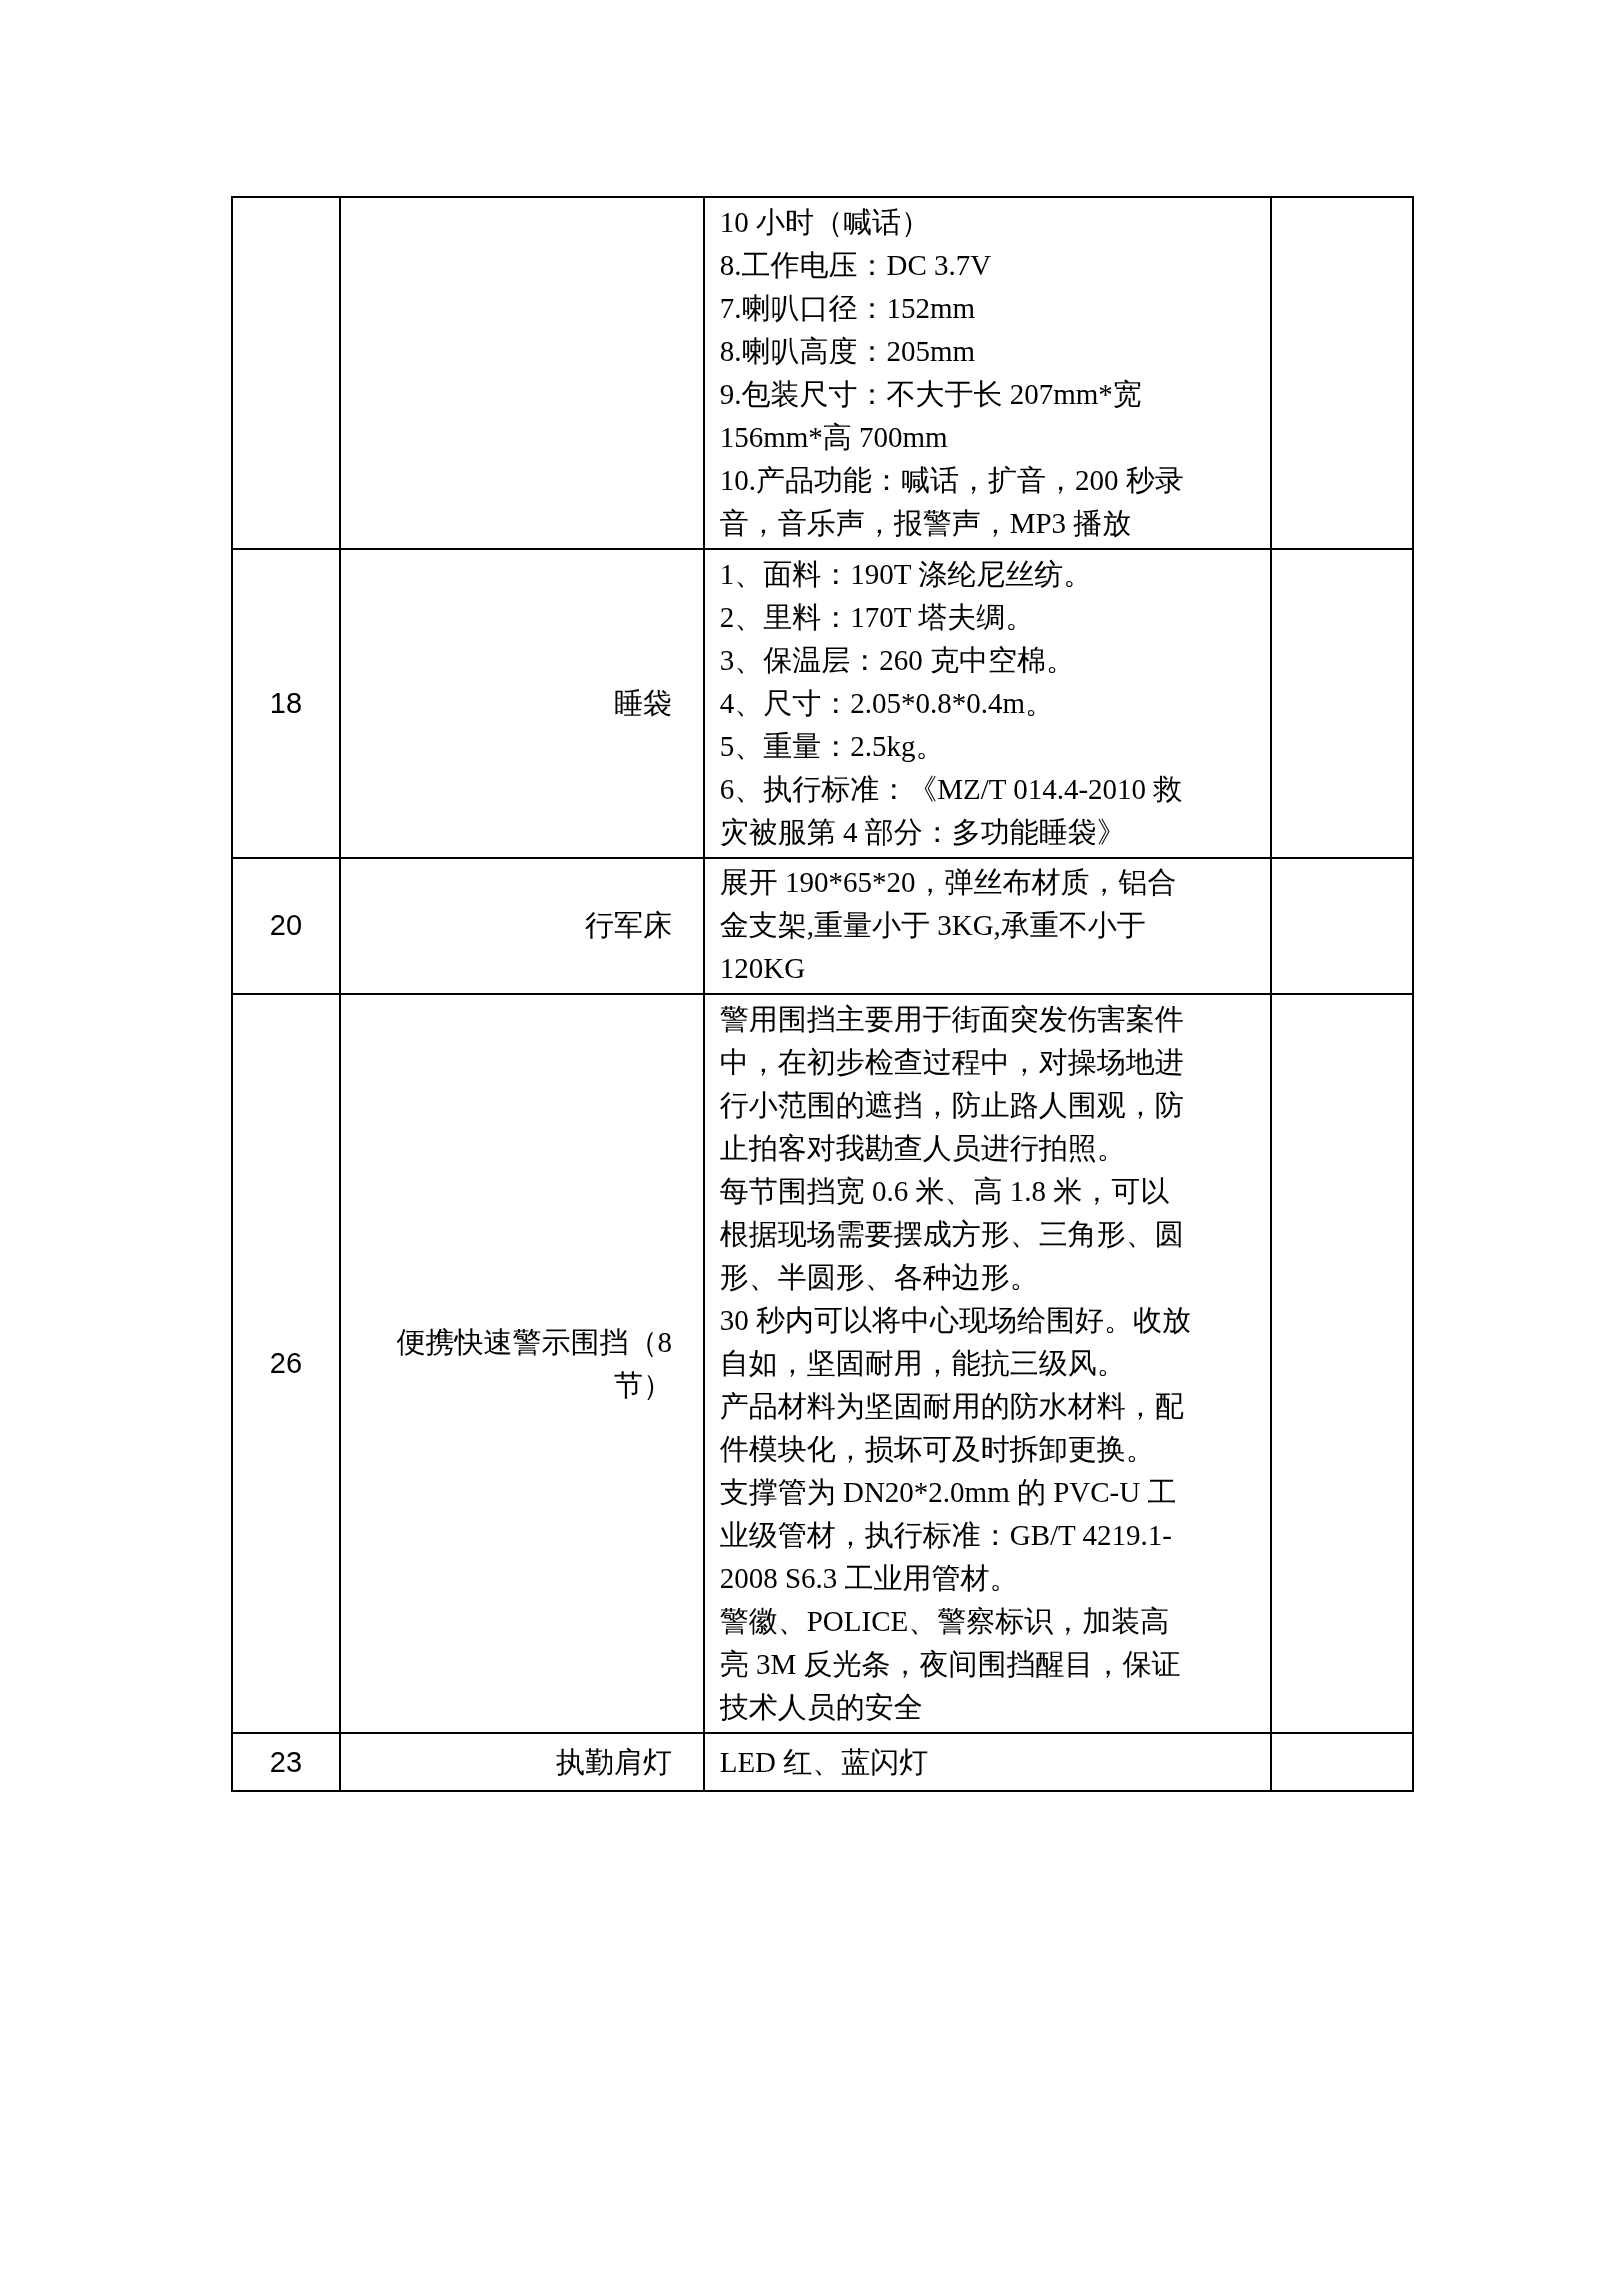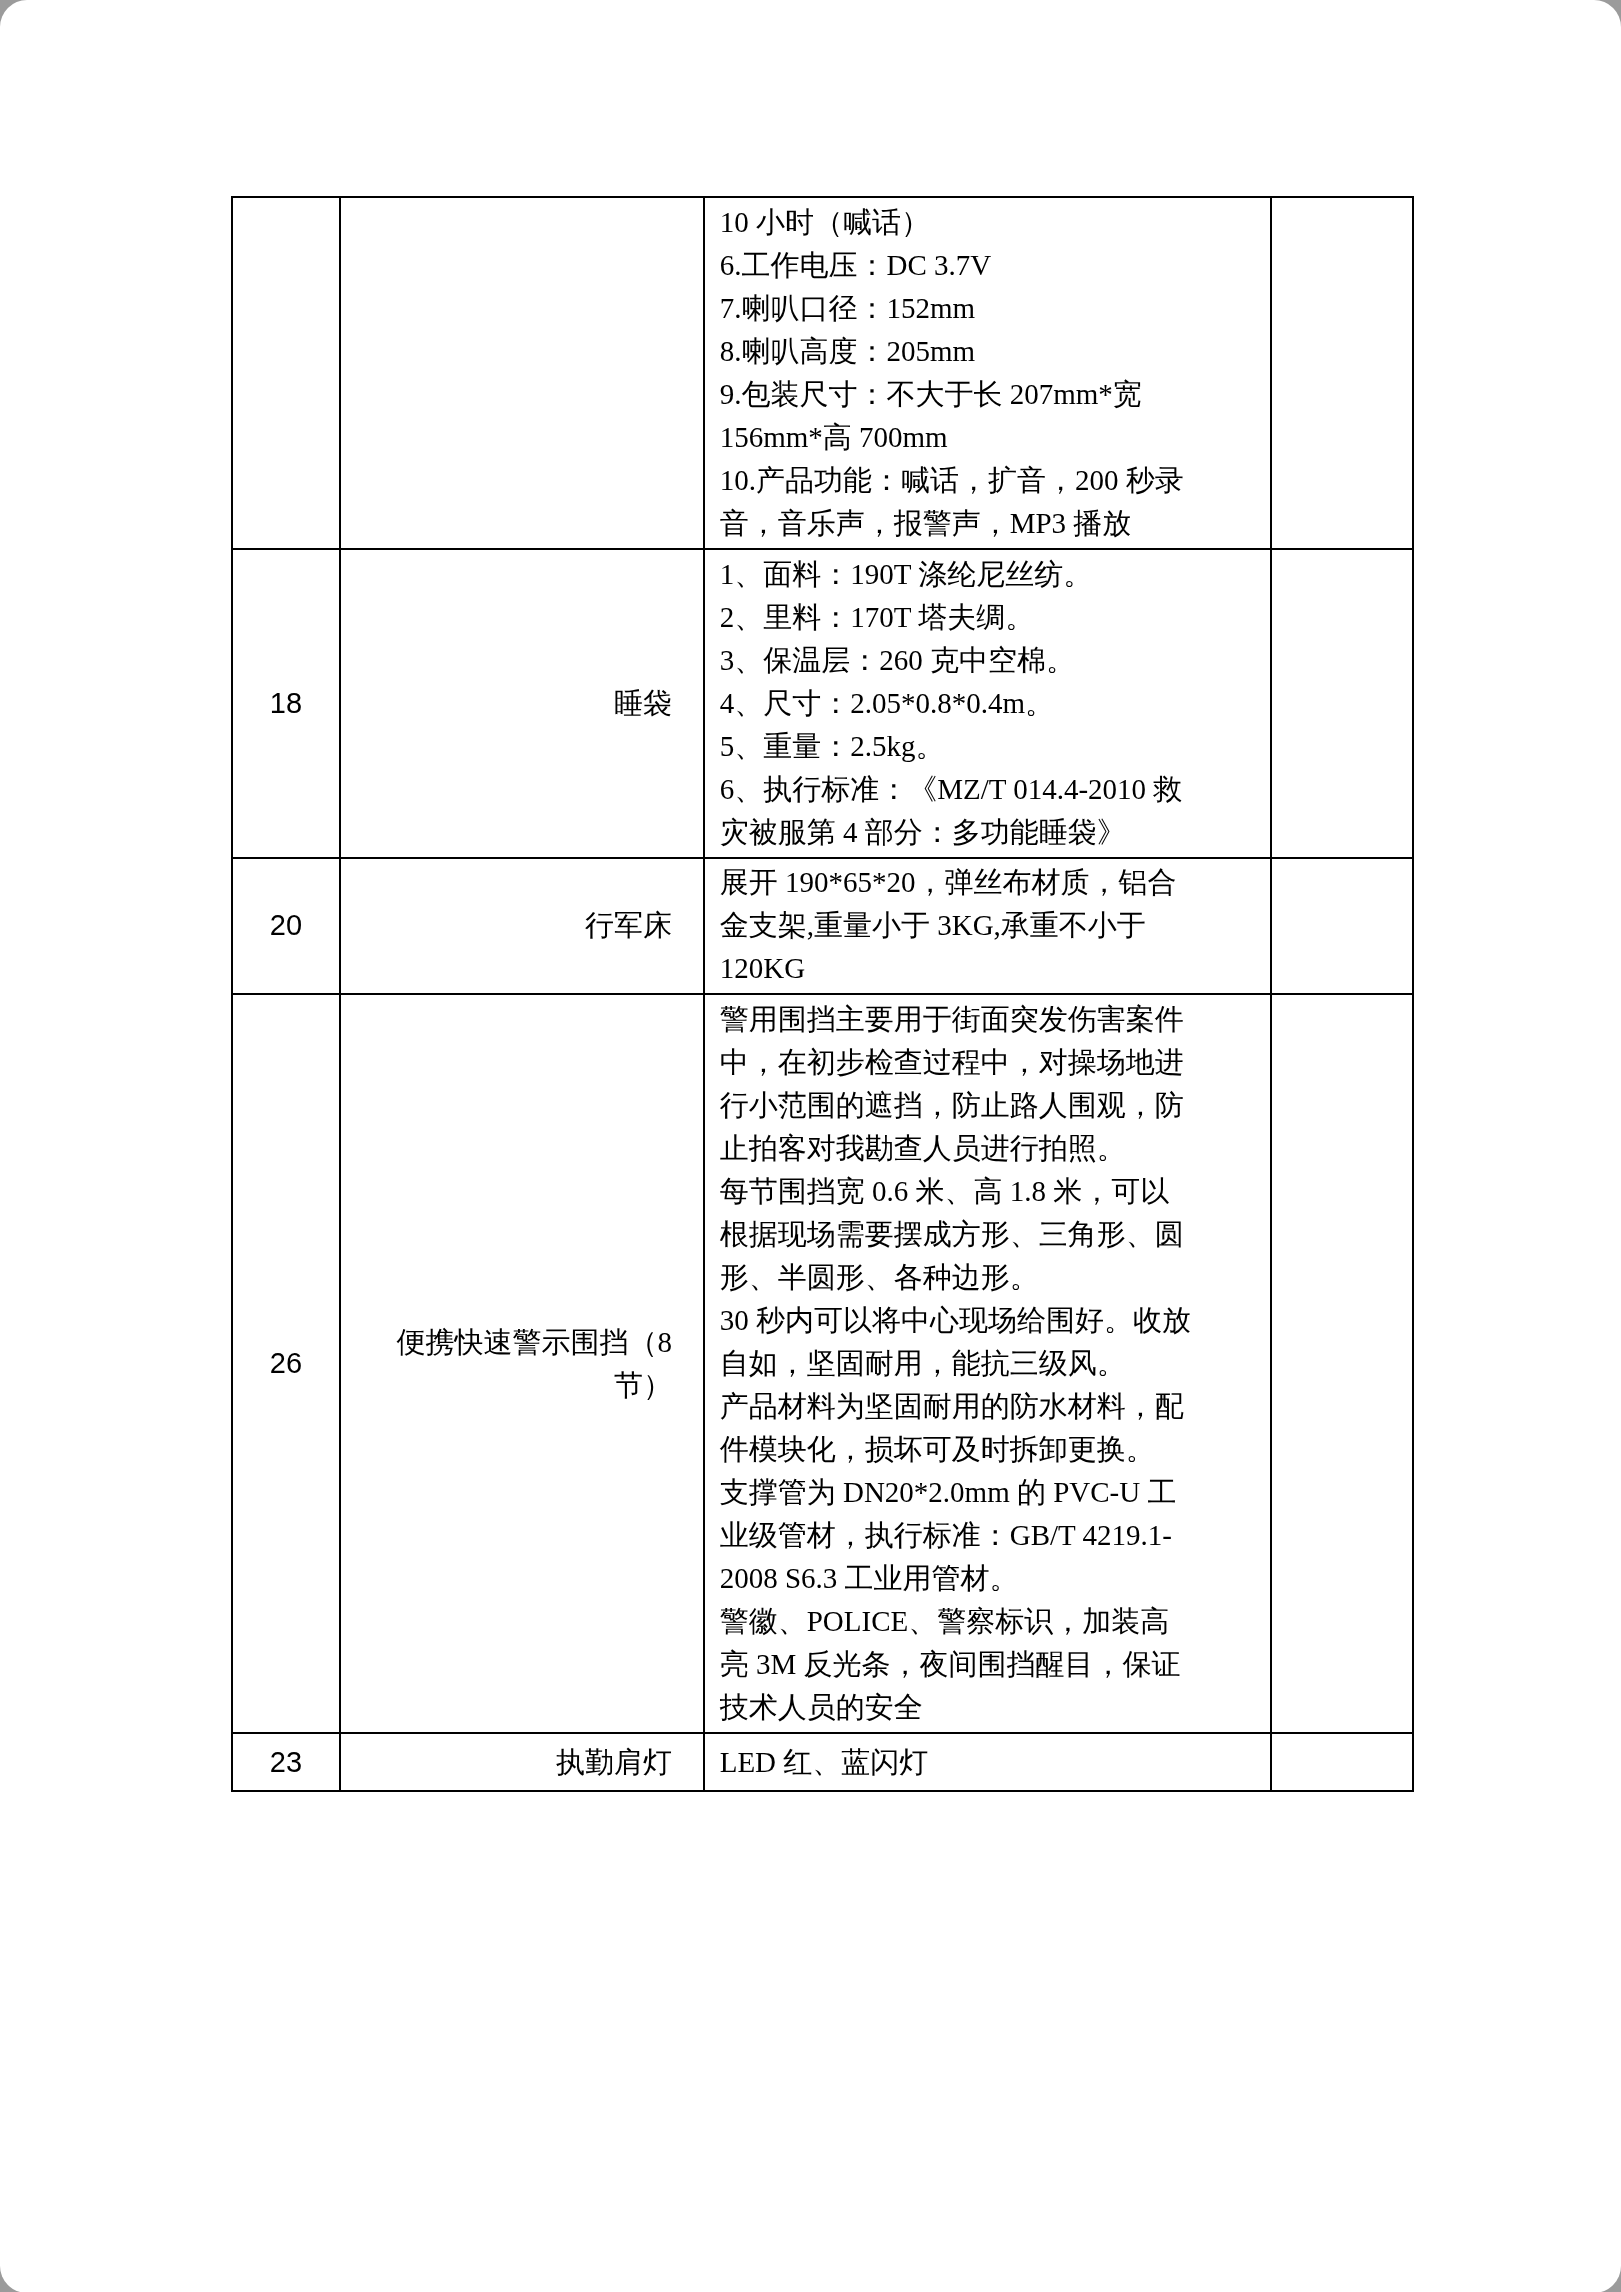--- a/index.html
+++ b/index.html
@@ -6,21 +6,20 @@
   html, body { background: #9b9b9b; }
   .page {
     position: relative;
     width: 1621px;
     height: 2293px;
     background: #ffffff;
     font-family: "Liberation Serif", "DejaVu Serif", serif;
     color: #000000;
     margin: 0 auto;
     overflow: hidden;
-    border-radius: 27px;
   }
   table.spec-table {
     position: absolute;
     left: 231px;
     top: 196px;
     width: 1180px;
     border-collapse: collapse;
     table-layout: fixed;
     border: 2.9px solid #000000;
   }
@@ -58,21 +57,21 @@
       <col style="width:567px">
       <col style="width:142px">
     </colgroup>
 
     <tbody>
         <tr style="height:345px;">
       <td class="cell-no"></td>
       <td class="cell-name"></td>
       <td class="cell-spec">
         <div class="spec-line">10 小时（喊话）</div>
-        <div class="spec-line">6.工作电压：DC 3.7V</div>
+        <div class="spec-line">8.工作电压：DC 3.7V</div>
         <div class="spec-line">7.喇叭口径：152mm</div>
         <div class="spec-line">8.喇叭高度：205mm</div>
         <div class="spec-line">9.包装尺寸：不大于长 207mm*宽 156mm*高 700mm</div>
         <div class="spec-line">10.产品功能：喊话，扩音，200 秒录音，音乐声，报警声，MP3 播放</div>
       </td>
       <td class="cell-remark"></td>
     </tr>
 
     <tr style="height:295px;">
       <td class="cell-no">18</td>

